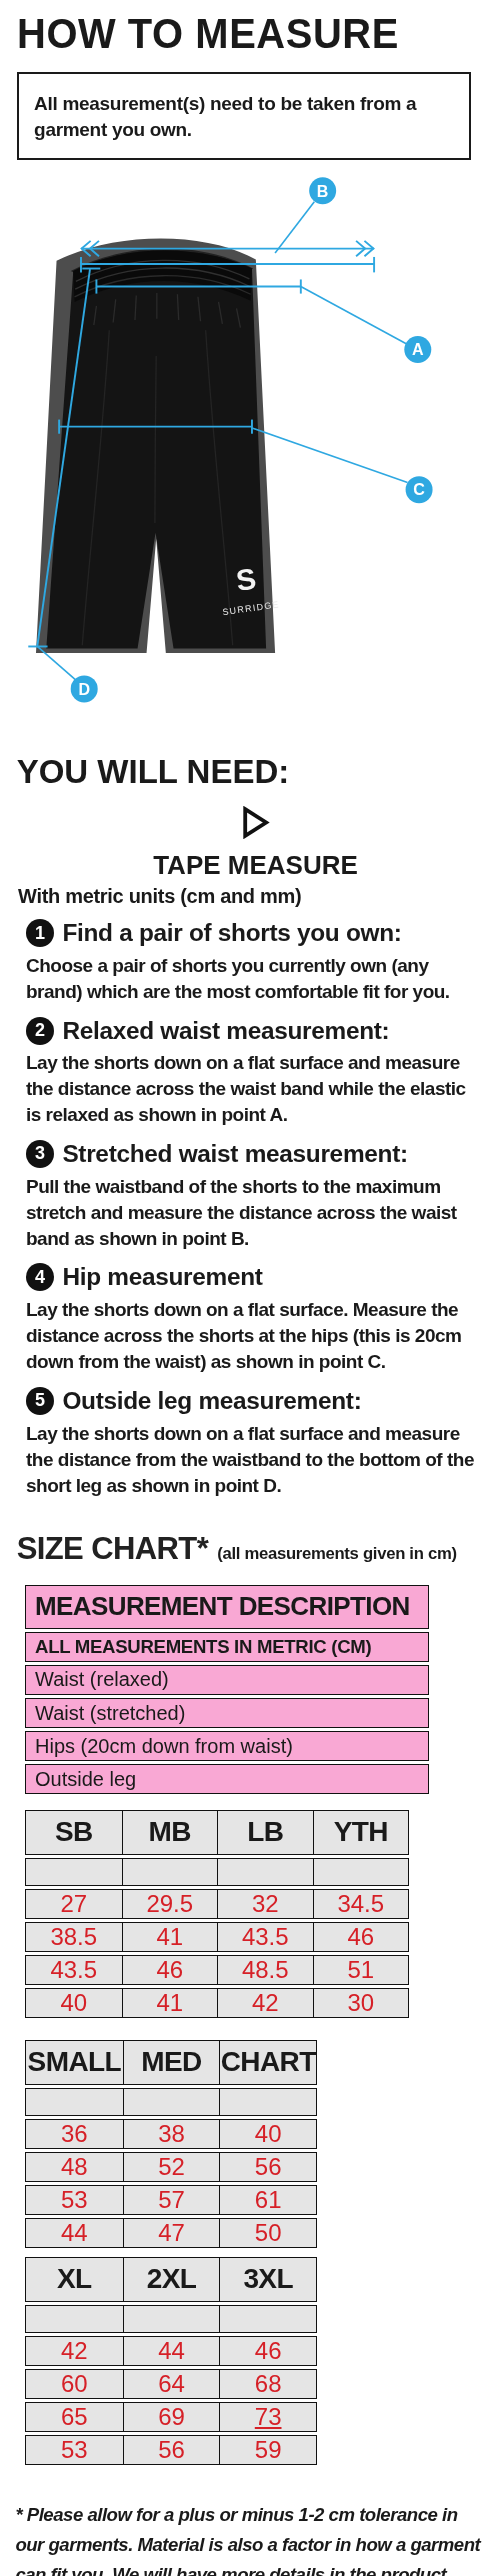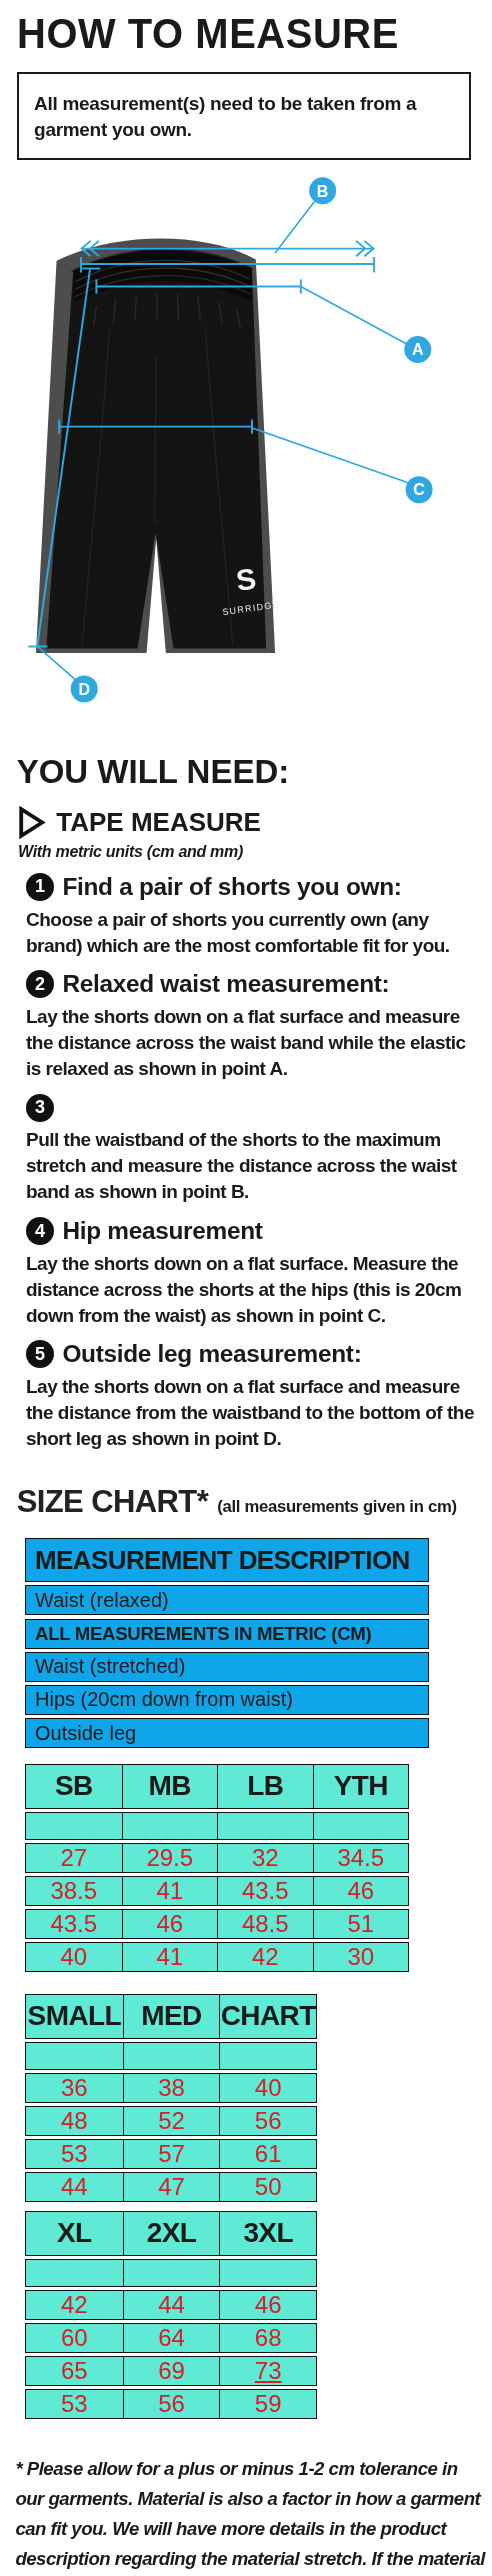--- a/index.html
+++ b/index.html
@@ -50,32 +50,32 @@
     margin:37px 0 0 16.7px;
     font-size:33px;
     font-weight:bold;
     letter-spacing:0px;
   }
   .tool-row{
     display:flex;
     align-items:center;
     gap:10.3px;
     margin:15.4px 0 0 18px;
+    flex-direction:column;
   }
   .tool-label{
     font-size:26px;
     font-weight:bold;
     letter-spacing:0px;
   }
   .tool-note{
     margin:3.9px 0 0 18px;
-    font-size:16px;
+    font-size:20px;
     font-weight:bold;
     letter-spacing:-0.3px;
-    font-style:italic;
   }
   
   .steps{margin:3.9px 0 0 26px;width:456px;}
   .step{margin-top:11.6px;}
   .step-head{display:flex;align-items:center;gap:8.4px;}
   .step-num{
     flex:0 0 auto;
     width:28px;height:28px;
     background:#111;color:#fff;
     border-radius:50%;
@@ -97,36 +97,36 @@
   .size-chart-title{font-size:31px;font-weight:bold;color:#222;letter-spacing:-0.6px;}
   .size-chart-note{font-size:16.7px;font-weight:bold;letter-spacing:-0.3px;}
   .desc-table{margin:18px 0 0 25px;width:404px;}
   .drow{
     box-sizing:border-box;
     border:1.9px solid #111;
     margin-top:3.2px;
     height:30px;
     display:flex;align-items:center;
     padding-left:9px;
-    background:#0ea5e9;
+    background:#f9a8d4;
   }
   .drow.dhead{height:44px;font-size:26px;font-weight:bold;letter-spacing:-0.6px;}
   .drow.dmetric{font-size:18.6px;font-weight:bold;letter-spacing:-0.3px;}
   .drow.dplain{font-size:20px;font-weight:normal;}
   .stable{margin-left:25px;}
   .stable.t1{margin-top:15.4px;width:384px;}
   .stable.t2,.stable.t3{width:292px;}
   .stable.t2{margin-top:22px;}
   .stable.t3{margin-top:9px;}
   .trow{
     box-sizing:border-box;
     display:grid;
     border:1.9px solid #111;
     margin-top:3px;
-    background:#5eead4;
+    background:#e5e5e5;
   }
   .t1 .trow{grid-template-columns:repeat(4,1fr);}
   .t2 .trow,.t3 .trow{grid-template-columns:repeat(3,1fr);}
   .tcell{
     display:flex;align-items:center;justify-content:center;
     box-sizing:border-box;
   }
   .tcell + .tcell{border-left:1.9px solid #111;}
   .trow.thead{height:45px;}
   .trow.thead .tcell{font-size:28px;font-weight:bold;letter-spacing:-0.6px;}
@@ -258,20 +258,21 @@
       <div class="step-head">
         <span class="step-num">2</span>
         <span class="step-title">Relaxed waist measurement:</span>
       </div>
       <p class="step-body">Lay the shorts down on a flat surface and measure the distance across the waist band while the elastic is relaxed as shown in point A.</p>
     </div>
 
     <div class="step">
       <div class="step-head">
         <span class="step-num">3</span>
+        <span class="step-title">Stretched waist measurement:</span>
       </div>
       <p class="step-body">Pull the waistband of the shorts to the maximum stretch and measure the distance across the waist band as shown in point B.</p>
     </div>
 
     <div class="step">
       <div class="step-head">
         <span class="step-num">4</span>
         <span class="step-title">Hip measurement</span>
       </div>
       <p class="step-body">Lay the shorts down on a flat surface. Measure the distance across the shorts at the hips (this is 20cm down from the waist) as shown in point C.</p>
@@ -287,22 +288,22 @@
 
   </div>
 
   <div class="size-chart-head">
     <span class="size-chart-title">SIZE CHART*</span>
     <span class="size-chart-note">(all measurements given in cm)</span>
   </div>
 
   <div class="desc-table">
     <div class="drow dhead">MEASUREMENT DESCRIPTION</div>
+    <div class="drow dmetric">ALL MEASUREMENTS IN METRIC (CM)</div>
     <div class="drow dplain">Waist (relaxed)</div>
-    <div class="drow dmetric">ALL MEASUREMENTS IN METRIC (CM)</div>
     <div class="drow dplain">Waist (stretched)</div>
     <div class="drow dplain">Hips (20cm down from waist)</div>
     <div class="drow dplain">Outside leg</div>
   </div>
 
   <div class="stable t1">
     <div class="trow thead">
       <div class="tcell">SB</div>
       <div class="tcell">MB</div>
       <div class="tcell">LB</div>

